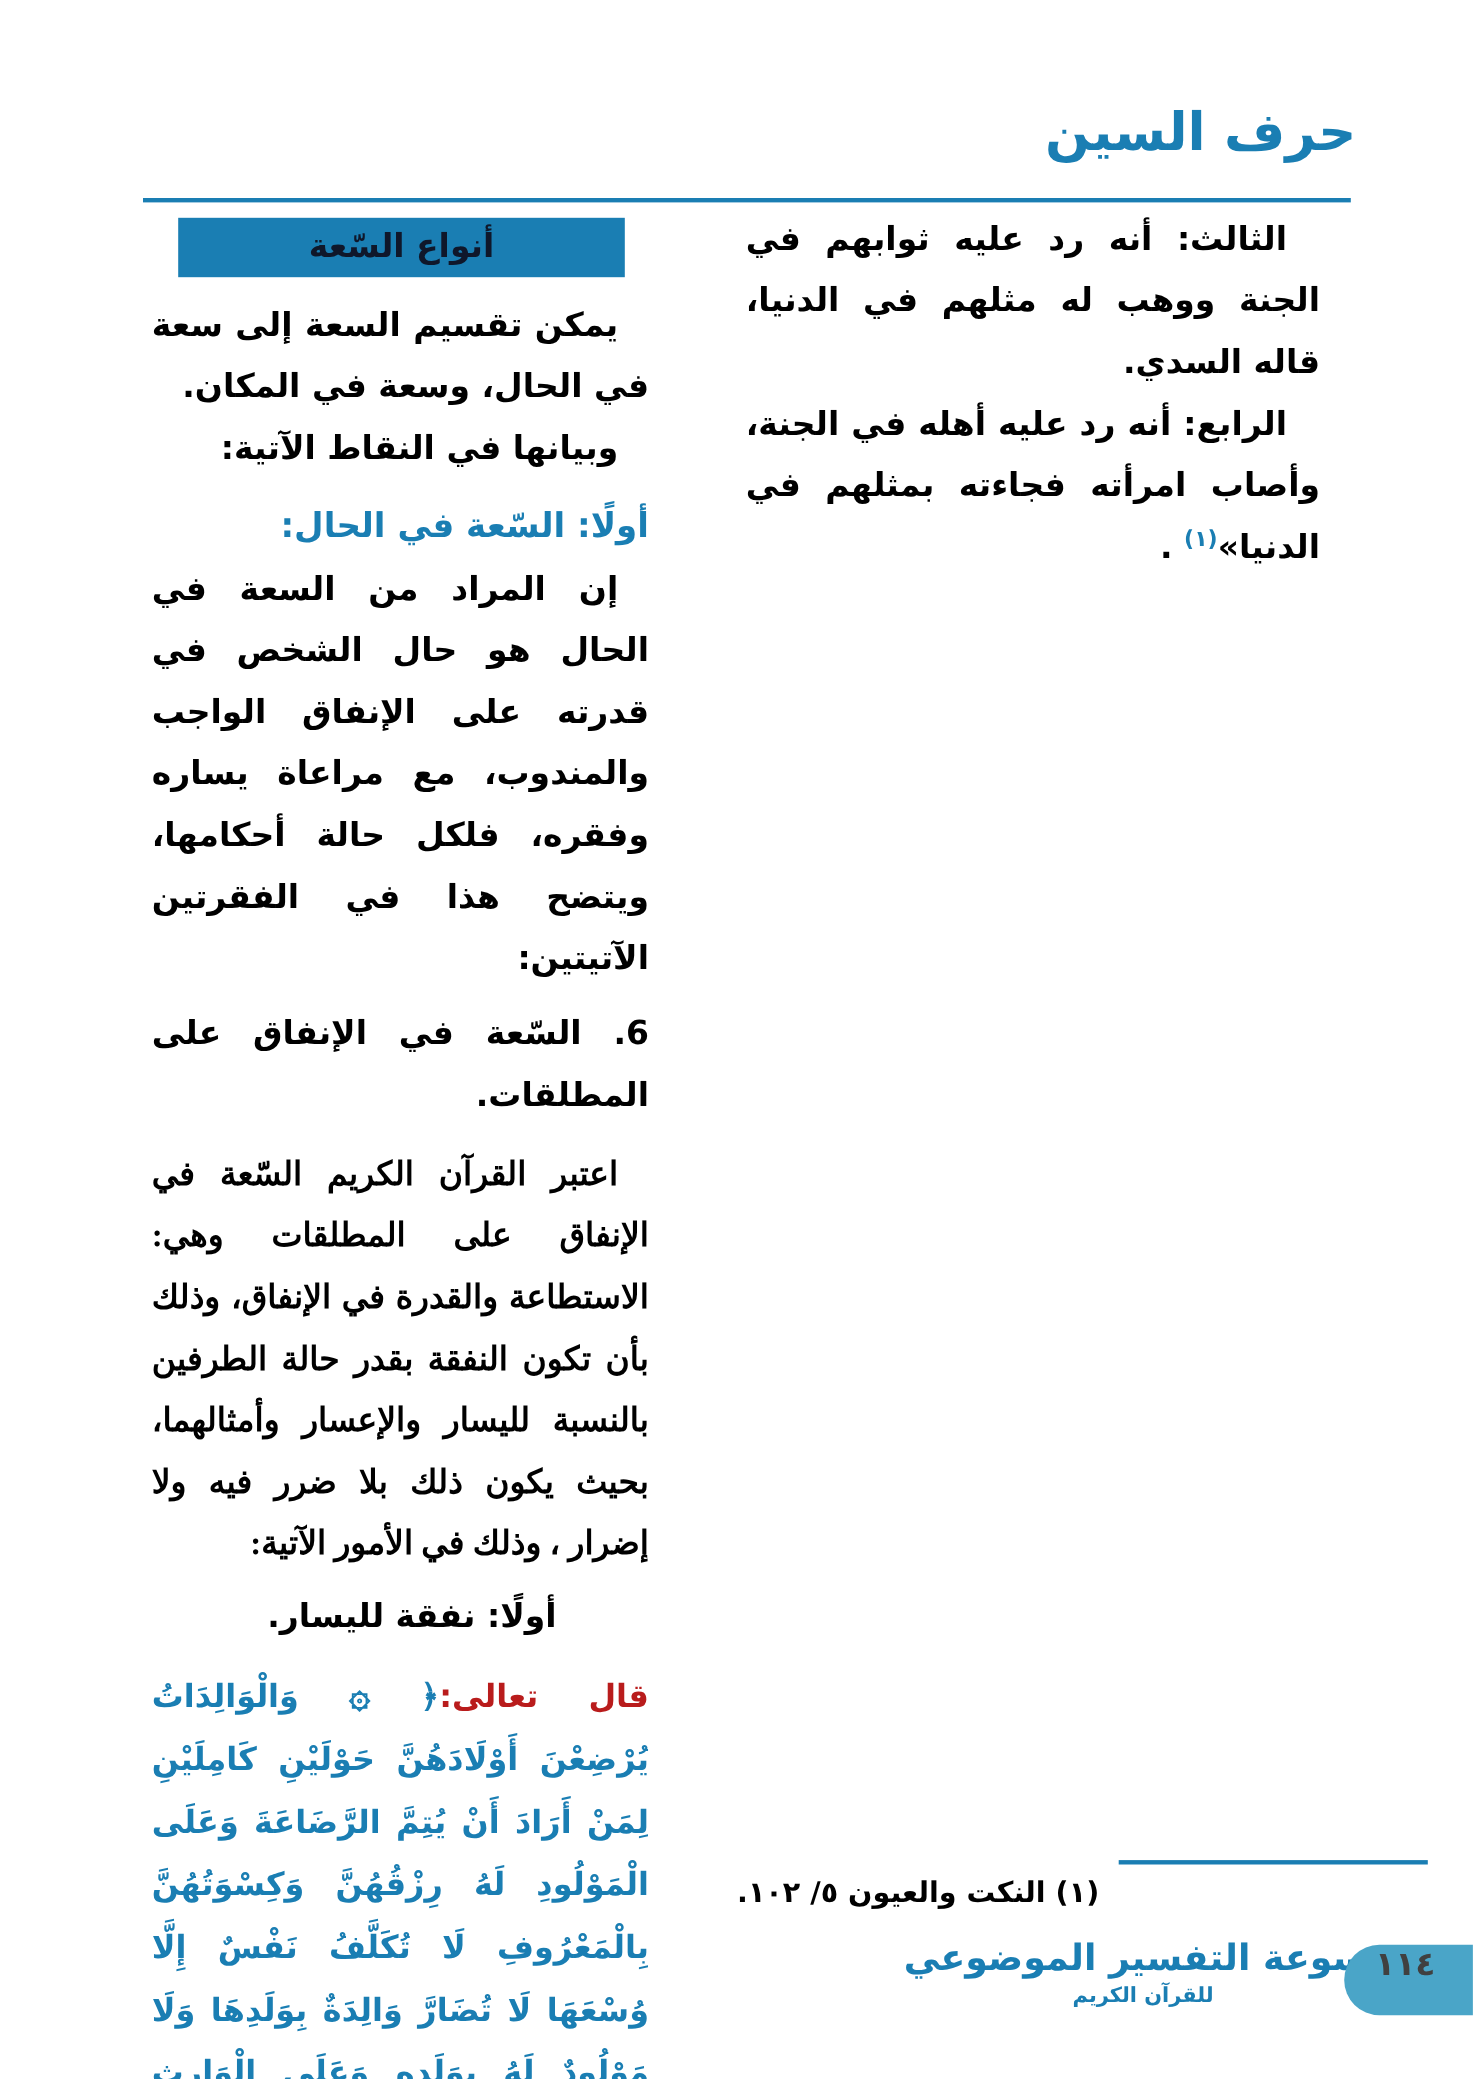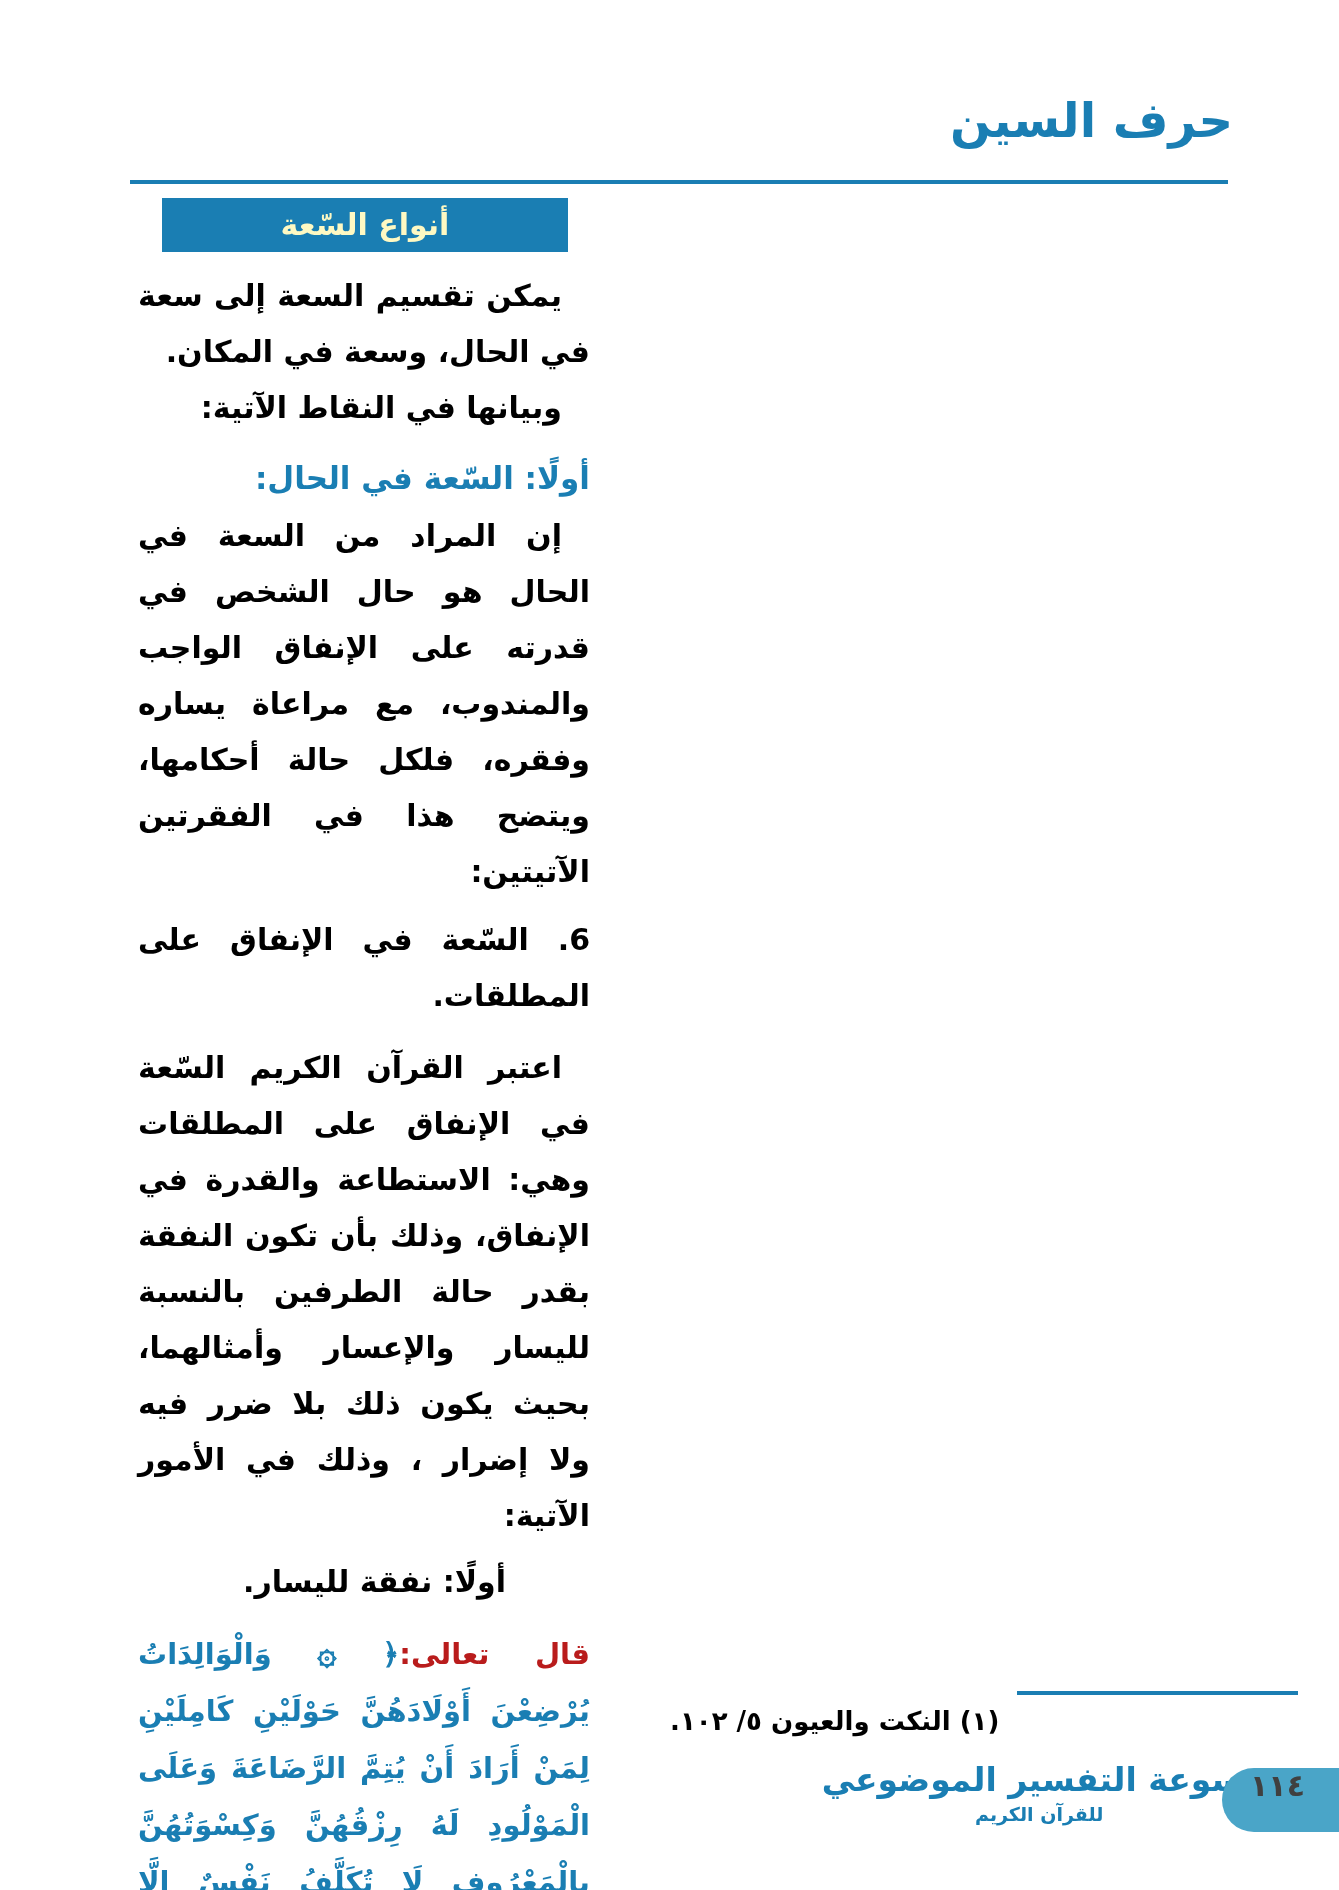--- a/index.html
+++ b/index.html
@@ -23,33 +23,33 @@
     position:absolute;top:190px;right:139px;width:522px;
     font-size:30px;font-weight:bold;line-height:56px;text-align:justify;
   }
   .col-right p{margin:0;text-indent:30px;}
   .col-left{
     position:absolute;top:198px;right:749px;width:452px;
     font-size:30px;font-weight:bold;line-height:56px;text-align:justify;
   }
   .title-box{
     width:406px;height:54px;margin-right:22px;
-    background:var(--accent);color:#fef9c3;
+    background:var(--accent);color:#0f172a;
     display:flex;align-items:center;justify-content:center;
     font-size:30px;font-weight:bold;
   }
   .para{margin:0;text-indent:28px;}
   .intro{margin-top:16px;}
   .points-line{margin:0;text-indent:28px;}
   .blue-heading{
     margin:12px 0 0 0;color:var(--accent);font-size:31px;
     line-height:60px;text-align:right;
   }
   .numbered-item{margin:12px 0 0 0;text-align:justify;}
-  .para-expend{margin-top:16px;}
+  .para-expend{margin-top:16px;font-family:Liberation Serif, serif;}
   .bold-subheading{margin:10px 0 0 0;text-align:right;text-indent:84px;}
   .verse-para{
     margin:14px 0 0 0;color:var(--accent);
     font-size:29px;line-height:57px;text-align:justify;
   }
   .verse-para .qala{color:#b91c1c;}
   .verse-para .ornament{font-size:33px;}
   .fnref{
     font-size:20px;color:var(--accent);vertical-align:super;
     line-height:0;font-weight:bold;
@@ -79,20 +79,24 @@
   }
 </style>
 </head>
 <body>
 
 <div id="page">
 
   <div class="header-title">حرف السين</div>
   <div class="header-rule"></div>
 
+  <div class="col-right">
+    <p><span>الثالث:</span><span> أنه رد عليه ثوابهم في الجنة ووهب له مثلهم في الدنيا، قاله السدي.</span></p>
+    <p><span>الرابع:</span><span> أنه رد عليه أهله في الجنة، وأصاب امرأته فجاءته بمثلهم في الدنيا»</span><span class="fnref">(١)</span><span> .</span></p>
+  </div>
 
   <div class="col-left">
     <div class="title-box">
       <span>أنواع السّعة</span>
     </div>
     <p class="para intro">يمكن تقسيم السعة إلى سعة في الحال، وسعة في المكان.</p>
     <p class="points-line">وبيانها في النقاط الآتية:</p>
     <p class="blue-heading">أولًا: السّعة في الحال:</p>
     <p class="para">إن المراد من السعة في الحال هو حال الشخص في قدرته على الإنفاق الواجب والمندوب، مع مراعاة يساره وفقره، فلكل حالة أحكامها، ويتضح هذا في الفقرتين الآتيتين:</p>
     <p class="numbered-item">6. السّعة في الإنفاق على المطلقات.</p>

